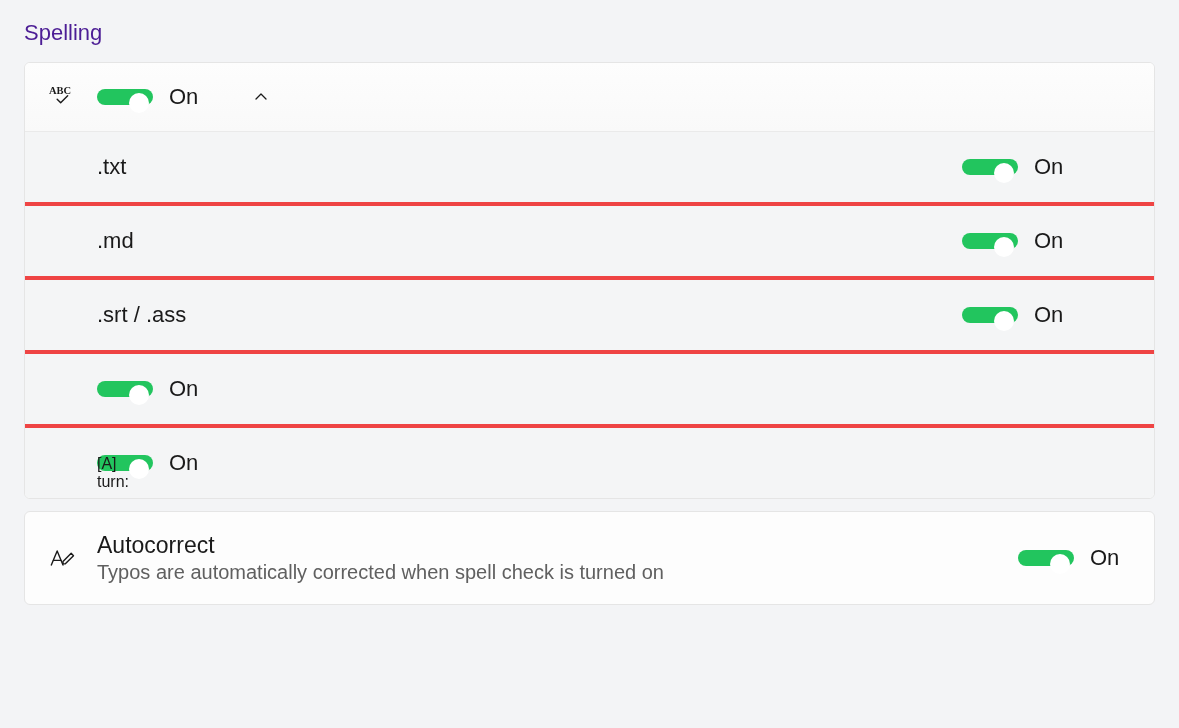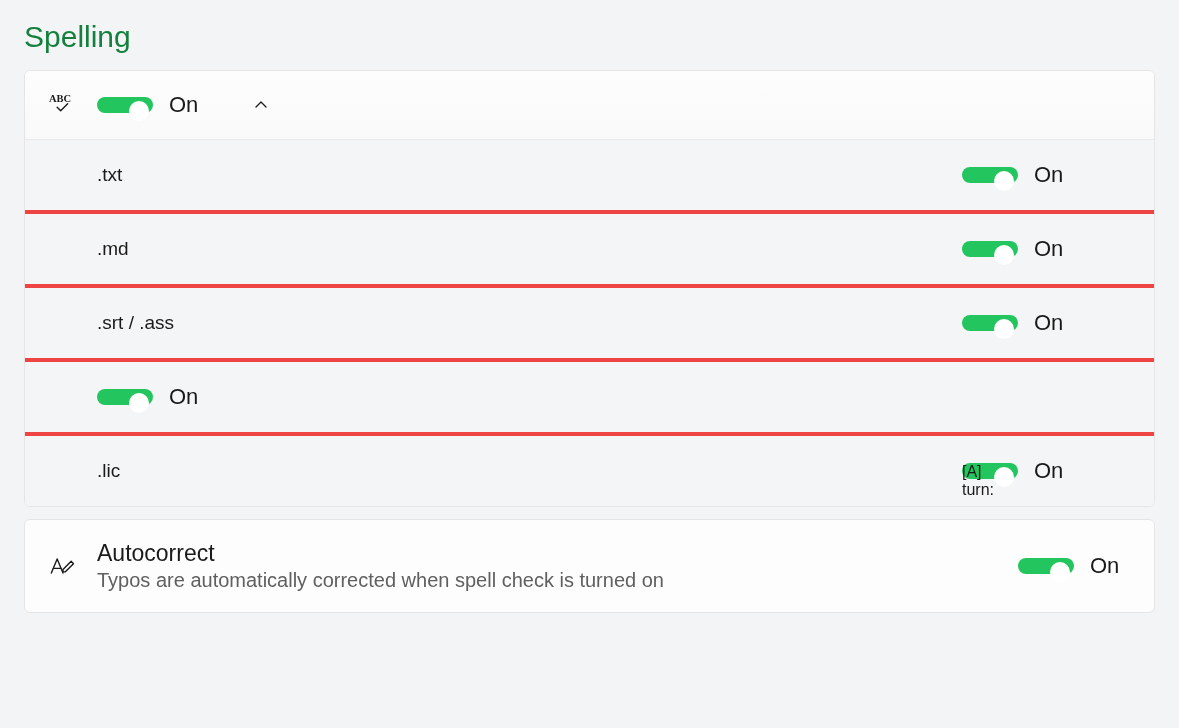--- a/index.html
+++ b/index.html
@@ -9,24 +9,24 @@
     }
     body {
       font-family: 'Segoe UI', -apple-system, BlinkMacSystemFont, sans-serif;
       background: #f3f4f6;
       width: 1179px;
       height: 728px;
       padding: 0 24px;
       color: #1a1a1a;
     }
     .section-title {
-      font-size: 30px;
+      font-size: 22px;
       font-weight: 400;
       padding: 20px 0 16px 0;
-      color: #15803d;
+      color: #4c1d95;
     }
     .card {
       background: #fff;
       border: 1px solid #e5e5e5;
       border-radius: 6px;
       overflow: hidden;
     }
     .expander-header {
       display: flex;
       align-items: center;
@@ -95,21 +95,21 @@
       display: flex;
       align-items: center;
       padding: 22px 24px 22px 72px;
       border-top: 4px solid #ef4444;
       gap: 20px;
     }
     .sub-item:first-child {
       border-top: none;
     }
     .sub-item-label {
-      font-size: 19px;
+      font-size: 22px;
       font-weight: 400;
       flex: 1;
       color: #1a1a1a;
     }
     .sub-toggle-wrap {
       display: flex;
       align-items: center;
       gap: 16px;
       padding-right: 56px;
     }
@@ -210,21 +210,20 @@
     <div class="sub-item">
       <div class="sub-toggle-wrap">
         <div class="toggle">
           <div class="toggle-knob"></div>
         </div>
         <span class="toggle-label">On</span>
       </div>
     </div>
 
     <div class="sub-item">
-      <div class="sub-item-label">.lic</div>
       <div class="sub-toggle-wrap">
         <div class="toggle">[A] turn: 
           <div class="toggle-knob"></div>
         </div>
         <span class="toggle-label">On</span>
       </div>
     </div>
   </div>
 </div>
 

